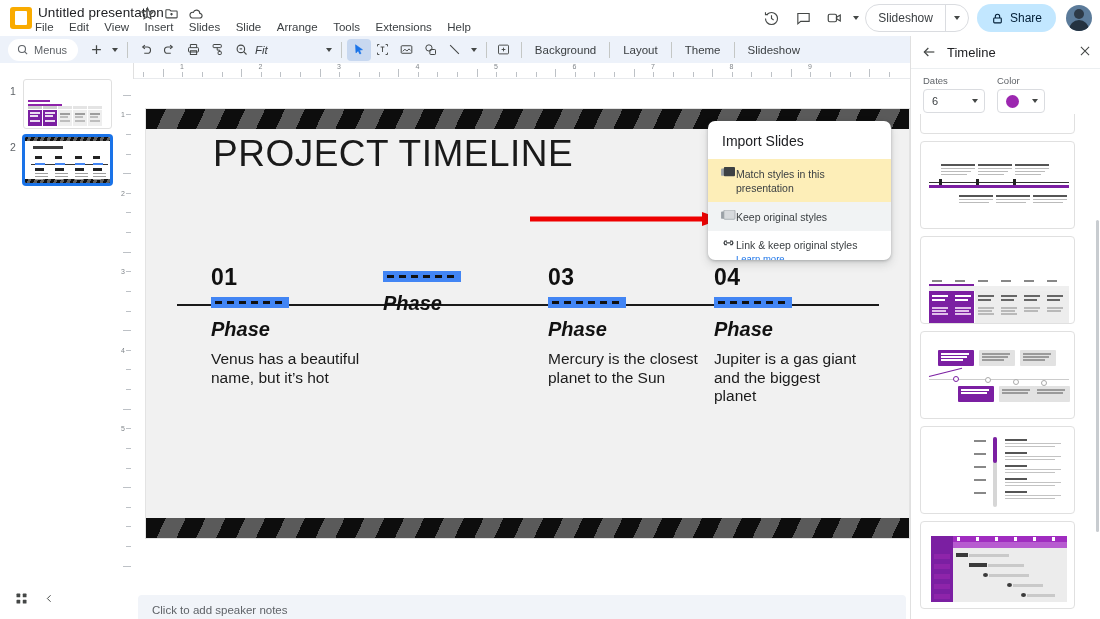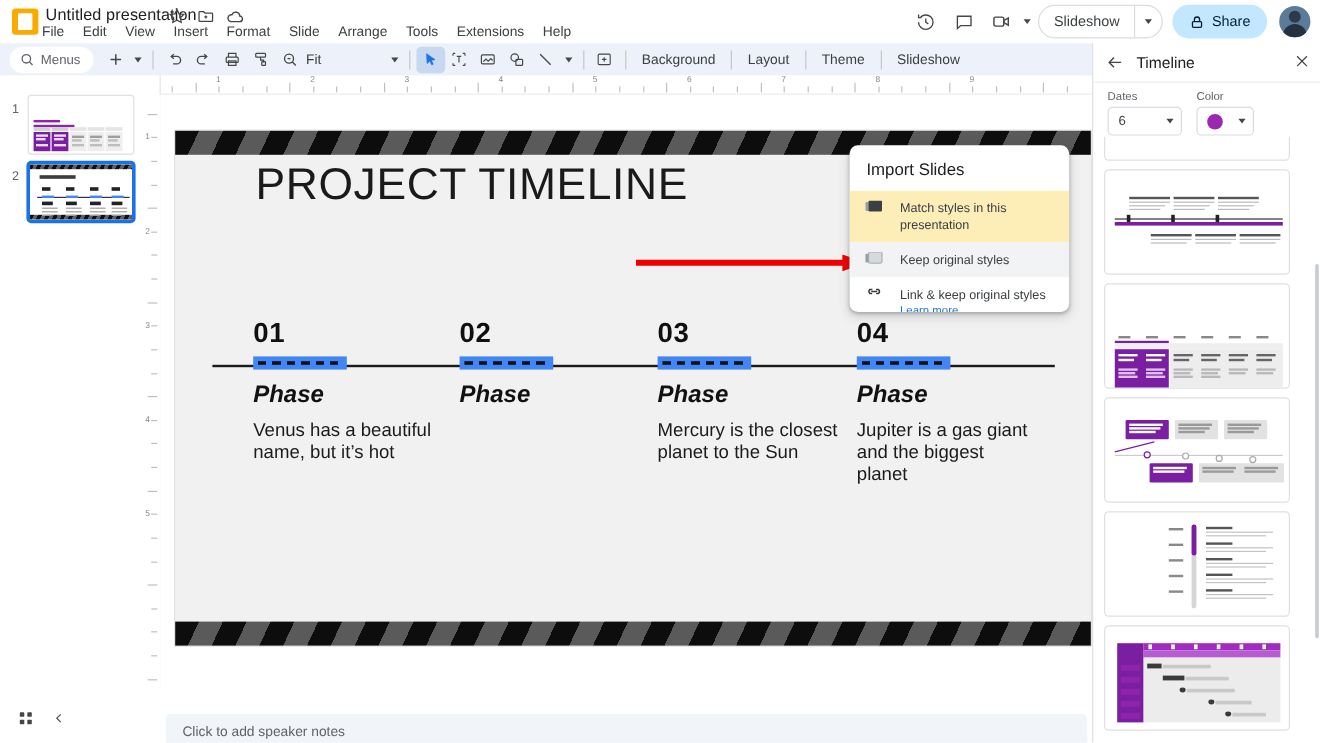--- a/index.html
+++ b/index.html
@@ -69,21 +69,21 @@
   }
   .menus-pill .txt { font-size:11px; color:#5f6368; }
   .tbtn {
     width:24px; height:22px; display:flex; align-items:center; justify-content:center;
     border-radius:4px; cursor:pointer; color:#444746;
   }
   .tbtn.active { background:#c8d8f0; }
   .tb-sep { width:1px; height:16px; background:#c4c7c5; margin:0 5px; }
   .dropcar { width:14px;height:22px;display:flex;align-items:center;justify-content:center;cursor:pointer;}
   .zoom-field { display:flex; align-items:center; }
-  .zoom-field .val { font-size:11.5px; color:#3c4043; padding:0 4px 0 2px; }
+  .zoom-field .val { font-size:11.5px; color:#3c4043; padding:0 4px 0 2px;font-style:italic; }
   .zoom-field .sp { width:50px; }
   .tb-text {
     font-size:11.5px; color:#3c4043; padding:3px 8px; border-radius:4px; cursor:pointer;
     white-space:nowrap;
   }
   .tb-right { position:absolute; right:8px; top:2px; height:23px; display:flex; align-items:center; }
 
   
   .filmstrip {
     position:absolute; left:0; top:63px; width:134px; height:512px;
@@ -166,21 +166,21 @@
 
   
   .import-dialog {
     position:absolute; left:708px; top:121px; width:183px; height:139px;
     background:#fff; border-radius:7px;
     box-shadow:0 1px 3px rgba(60,64,67,.3), 0 4px 10px rgba(60,64,67,.18);
     overflow:hidden; z-index:40;
   }
   .imp-title { font-size:14px; color:#202124; padding:12px 14px 10px 14px; }
   .imp-row {
-    display:flex; align-items:flex-start; gap:14px; padding:7px 13px; cursor:pointer;
+    display:flex; align-items:flex-start; gap:0; padding:7px 13px; cursor:pointer;
     min-height:27px;
   }
   .imp-row.hl { background:#fdeeb8; }
   .imp-row.alt { background:#f1f3f4; }
   .imp-row .lbl { font-size:10.5px; color:#3c4043; line-height:14px; padding-top:1px; }
   .imp-link { font-size:9.5px; color:#1a73e8; text-decoration:none; display:block; margin-top:1px; }
   .ic-stack { width:15px; height:13px; position:relative; flex:0 0 15px; margin-top:1px; }
 
   
   .rpanel {
@@ -253,21 +253,21 @@
         <svg viewBox="0 0 24 24" width="16" height="16" fill="none" stroke="currentColor" stroke-width="1.7">
             <path d="M6.5 18h11a3.5 3.5 0 00.2-7A5 5 0 008 9.5 3.8 3.8 0 006.5 18z"></path>
           </svg>
       </span>
     </div>
     <div class="menubar">
       <span>File</span>
       <span>Edit</span>
       <span>View</span>
       <span>Insert</span>
-      <span>Format</span>
+      <span>Slides</span>
       <span>Slide</span>
       <span>Arrange</span>
       <span>Tools</span>
       <span>Extensions</span>
       <span>Help</span>
     </div>
 
     <div class="hdr-right">
       <div class="hdr-ic">
         <svg viewBox="0 0 24 24" width="17" height="17" fill="none" stroke="currentColor" stroke-width="1.6">
@@ -603,21 +603,20 @@
 
       <div class="tl-axis"></div>
 
       <div class="phase" style="left:65px">
         <div class="ph-num">01</div>
         <div class="ph-marker"></div>
         <div class="ph-name">Phase</div>
         <div class="ph-desc">Venus has a beautiful name, but it’s hot</div>
       </div>
       <div class="phase" style="left:237px">
-        <div class="ph-num">02</div>
         <div class="ph-marker"></div>
         <div class="ph-name">Phase</div>
       </div>
       <div class="phase" style="left:402px">
         <div class="ph-num">03</div>
         <div class="ph-marker"></div>
         <div class="ph-name">Phase</div>
         <div class="ph-desc">Mercury is the closest planet to the Sun</div>
       </div>
       <div class="phase" style="left:568px">

